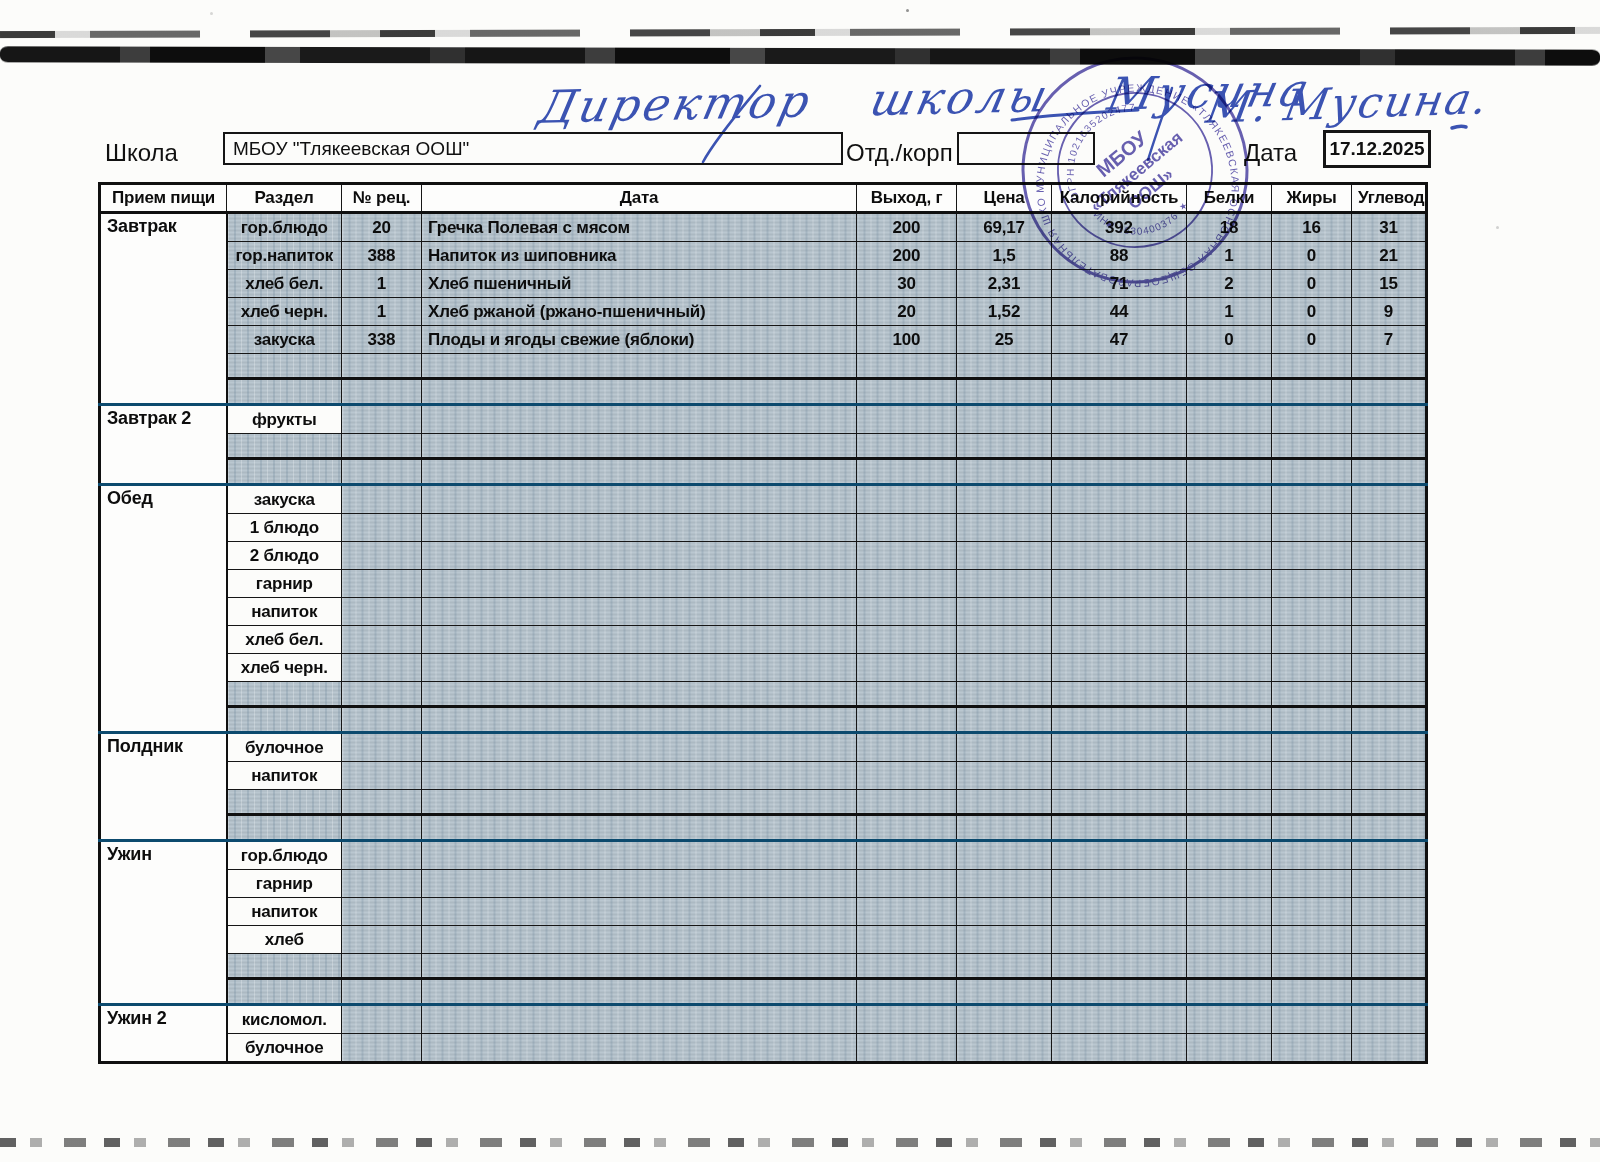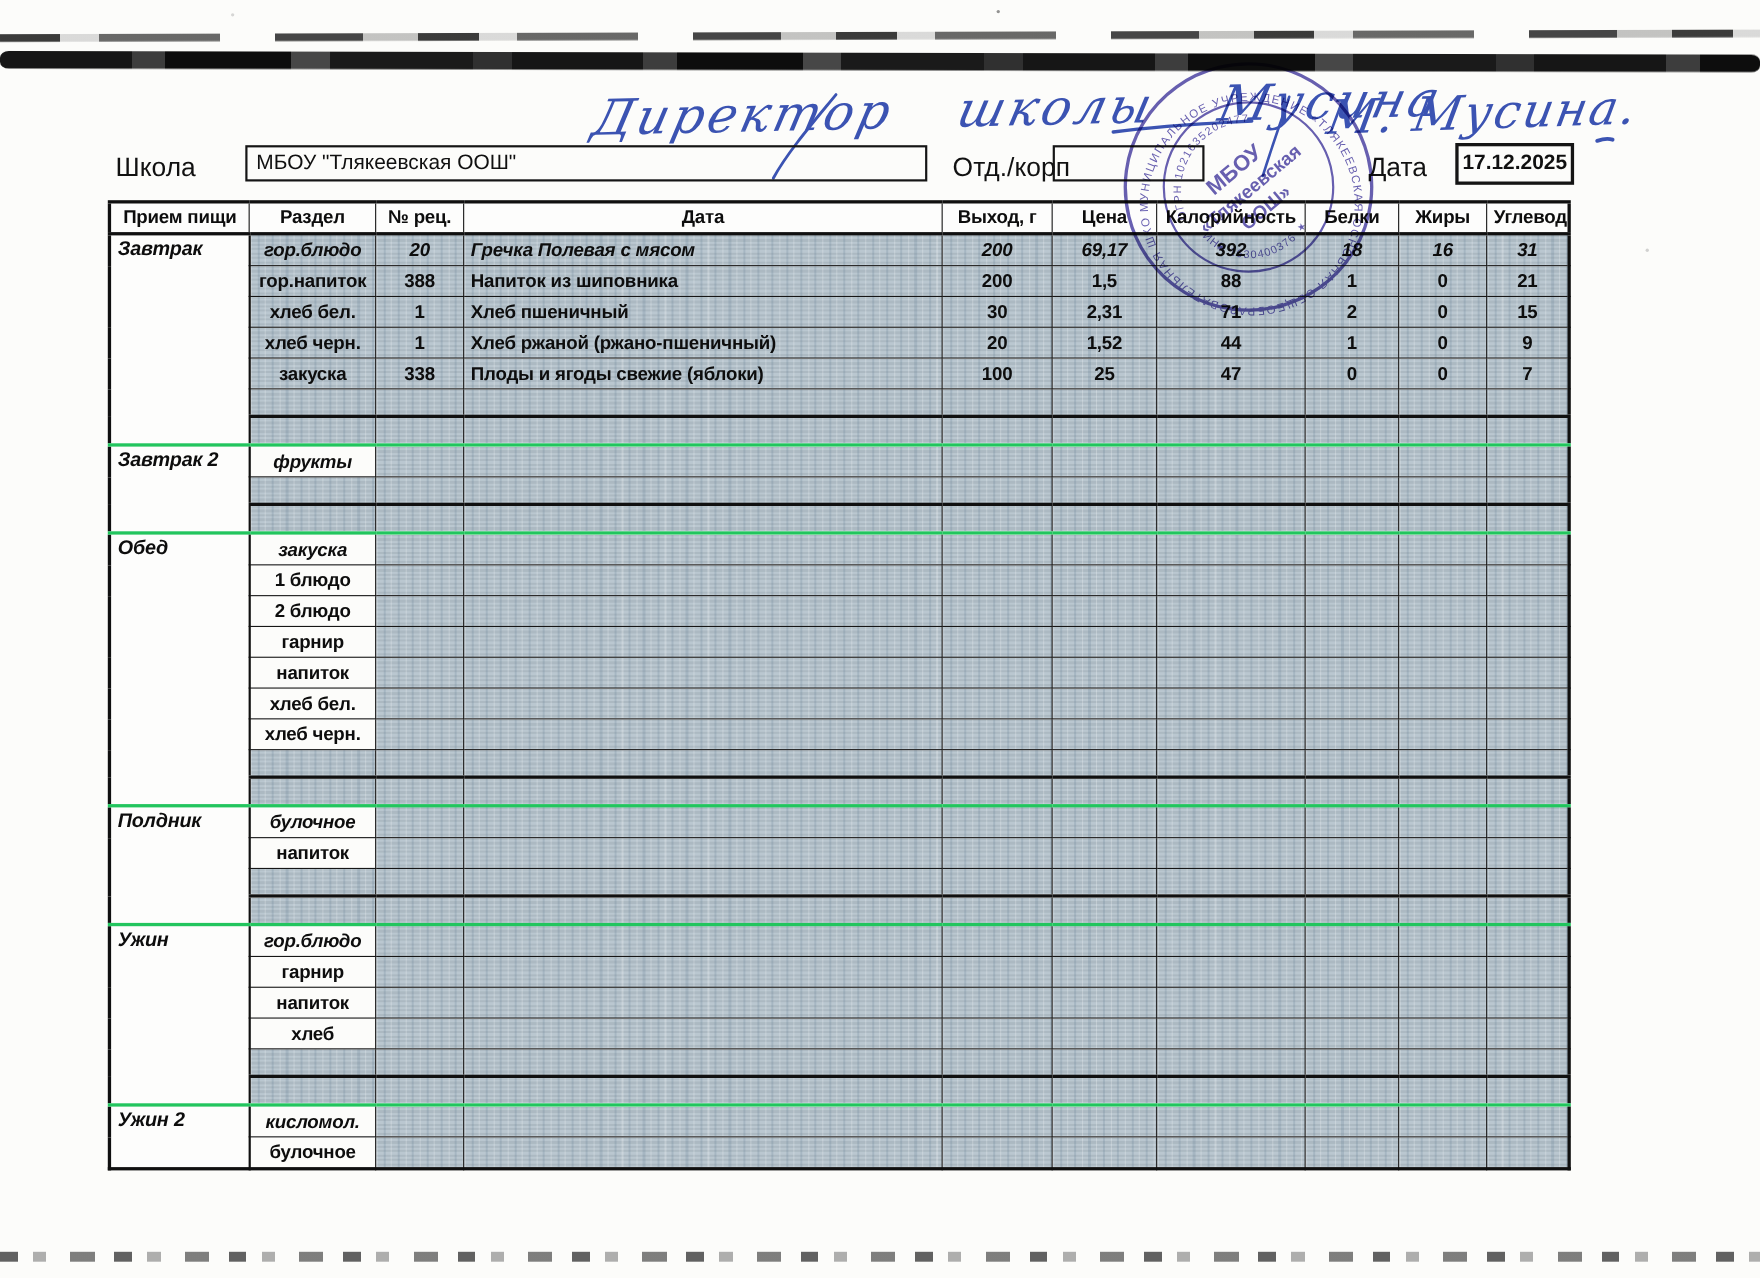--- a/index.html
+++ b/index.html
@@ -64,21 +64,21 @@
     font-weight:bold;font-size:17px;color:#0d0d0d;
     padding:0 6px;overflow:hidden;white-space:nowrap;letter-spacing:-.2px;
   }
   .menu th{height:26px;text-align:center;border-top:3px solid #101010;border-bottom:3px solid #101010;background:#fdfdfc;margin-top:13px;}
   .menu tr.label-row td{height:27px;}
   .menu tr.filler td{height:23px;}
   .menu td.meal{vertical-align:top;text-align:left;background:#fdfdfc;border-right:2.6px solid #101010;font-size:18px;padding-top:2px;}
   .menu td.razdel{text-align:center;}
   .menu td.num{text-align:center;}
   .menu td.dish{text-align:left;}
-  .menu tr.section-start td{border-top:3px solid #22c55e;font-style:italic;}
+  .menu tr.section-start td{border-top:3px solid #0c4a6e;}
   .menu tr.thick-top td{border-top:3px solid #101010;}
   .shade{
     background-color:#b5c3cc;
     background-image:
       repeating-linear-gradient(90deg, rgba(255,255,255,.25) 0 1px, rgba(0,0,0,0) 1px 6px,
         rgba(85,115,140,.20) 6px 8px, rgba(0,0,0,0) 8px 13px),
       repeating-linear-gradient(0deg, rgba(255,255,255,.07) 0 2px, rgba(0,0,0,.05) 2px 4px);
   }
 
   
@@ -101,21 +101,21 @@
   <path d="M 760 86 C 742 108, 716 138, 703 162" stroke="#3b53b2" stroke-width="2.6" fill="none" stroke-linecap="round"></path>
   <path d="M 1012 120 C 1055 114, 1100 112, 1138 110" stroke="#3b53b2" stroke-width="3" fill="none" stroke-linecap="round"></path>
   <path d="M 1172 88 C 1164 112, 1154 140, 1148 160" stroke="#3b53b2" stroke-width="2.4" fill="none" stroke-linecap="round"></path>
   <path d="M 1452 128 C 1458 126, 1463 126, 1466 127" stroke="#3b53b2" stroke-width="3.5" fill="none" stroke-linecap="round"></path>
 </svg>
 
 <div class="flabel" style="left:105px;top:139px">Школа</div>
 <div class="fbox" style="left:223px;top:132px;width:600px;height:29px">
   <span>МБОУ "Тлякеевская ООШ"</span>
 </div>
-<div class="flabel" style="left:866px;top:139px">Отд./корп</div>
+<div class="flabel" style="left:846px;top:139px">Отд./корп</div>
 <div class="fbox" style="left:957px;top:132px;width:118px;height:29px">
   <span></span>
 </div>
 <div class="flabel" style="left:1244px;top:139px">Дата</div>
 <div class="fbox date" style="left:1323px;top:130px;width:98px;height:32px">
   <span>17.12.2025</span>
 </div>
 
 <table class="menu">
   <colgroup>

